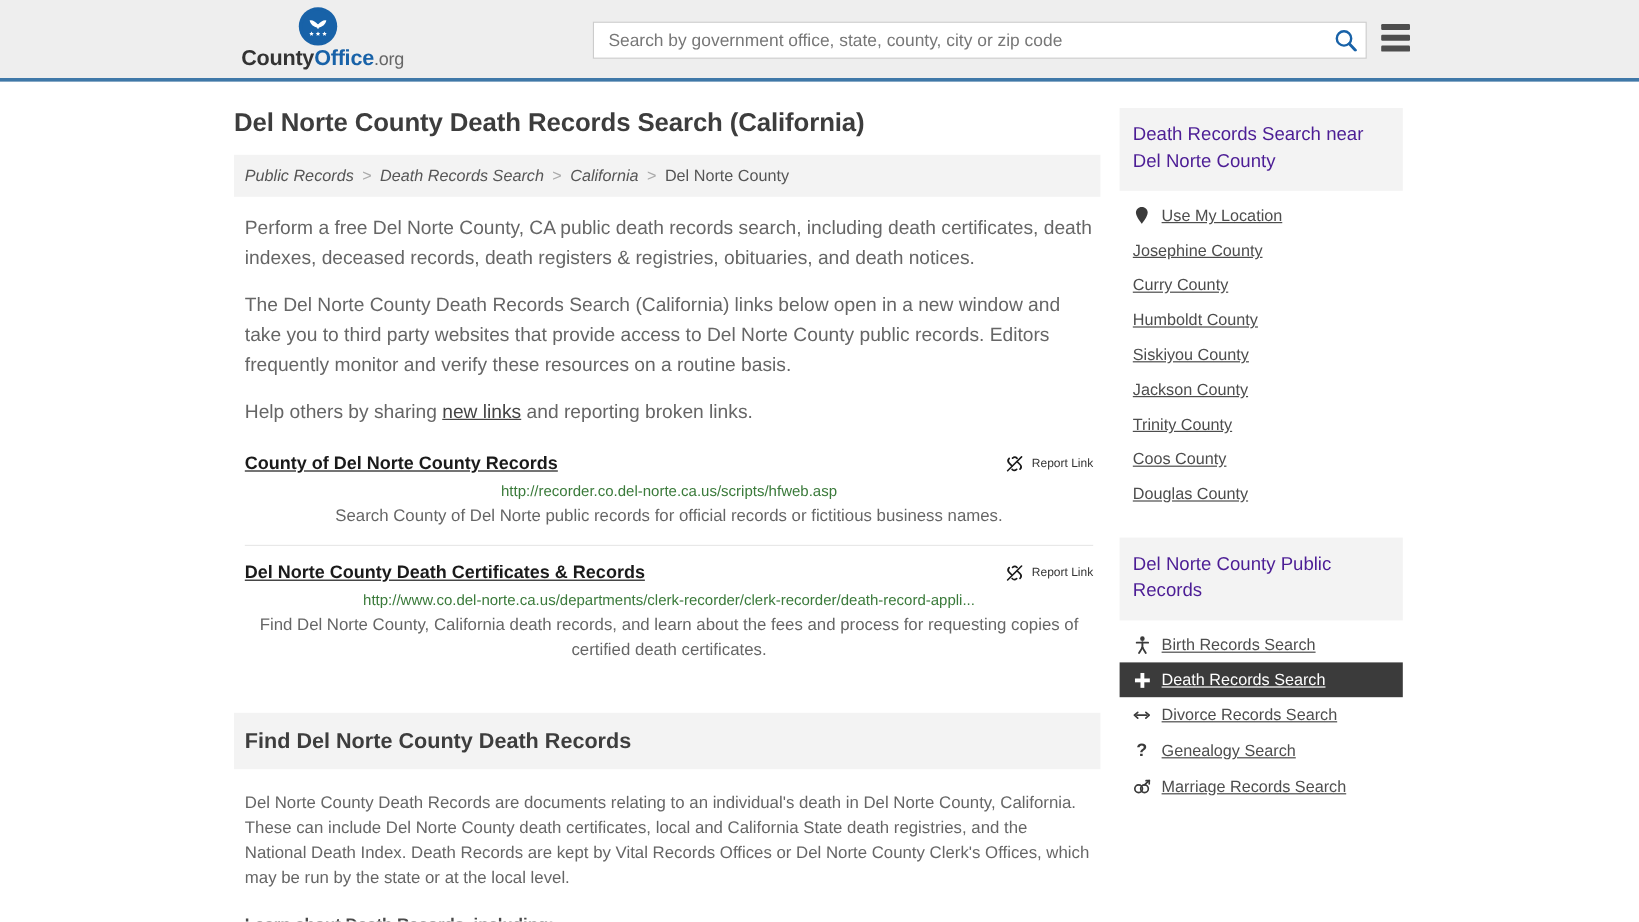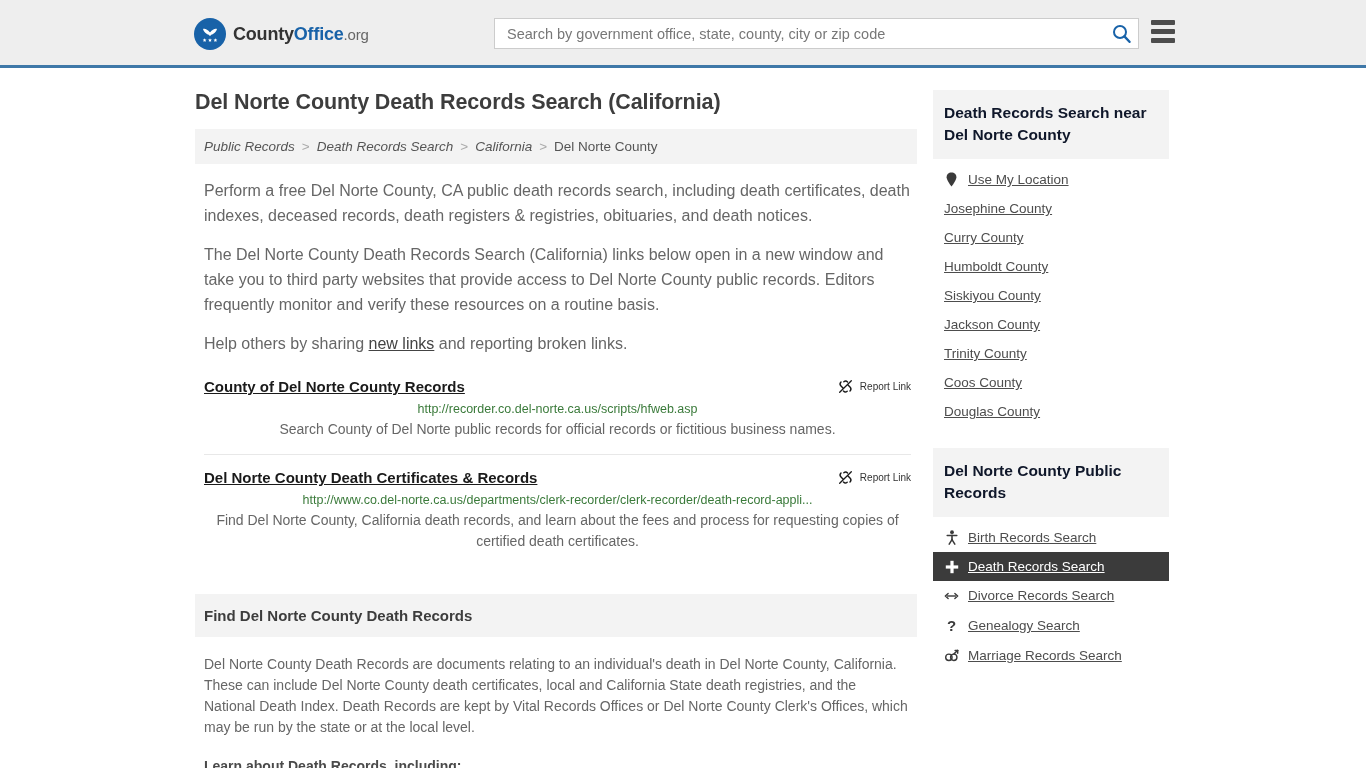--- a/index.html
+++ b/index.html
@@ -17,23 +17,24 @@
     height: 68px;
     background: #eeeeee;
     border-bottom: 3px solid #3f78a8;
     display: flex;
     align-items: center;
     position: relative;
   }
   .logo-wrap {
     position: absolute;
     left: 194px;
-    top: 18px;
-    display: flex;
-    align-items: center;
+    top: 6px;
+    display: flex;
+    align-items: center;
+    flex-direction: column;
   }
   .logo-mark {
     width: 32px; height: 32px;
     border-radius: 50%;
     background: #1862a8;
     display: flex;
     align-items: center;
     justify-content: center;
     flex-direction: column;
     overflow: hidden;
@@ -193,21 +194,21 @@
     font-size: 14px;
     line-height: 21px;
     color: #666666;
     margin-top: 3px;
   }
 
   
   .section-head {
     background: #f3f3f3;
     padding: 13px 12px 13px 9px;
-    font-size: 15px;
+    font-size: 18px;
     font-weight: bold;
     color: #3d3d3d;
     margin-top: 28px;
   }
   .section-body { padding: 0 6px 0 9px; }
   .section-body p {
     font-size: 14px;
     line-height: 21px;
     color: #666666;
     margin: 17px 0 0 0;
@@ -226,22 +227,22 @@
     line-height: 22px;
     color: #666666;
   }
 
   
   .side-panel { margin-top: 22px; }
   .side-panel-head {
     background: #f3f3f3;
     padding: 12px 14px 13px 11px;
     font-size: 15.5px;
-    font-weight: bold;
-    color: #0f172a;
+    font-weight: normal;
+    color: #4c1d95;
     line-height: 22px;
   }
   .side-list { padding: 6px 0 0 0; }
   .side-item {
     display: flex;
     align-items: center;
     gap: 9px;
     padding: 7px 10px 7px 11px;
     font-size: 13.5px;
     cursor: pointer;

